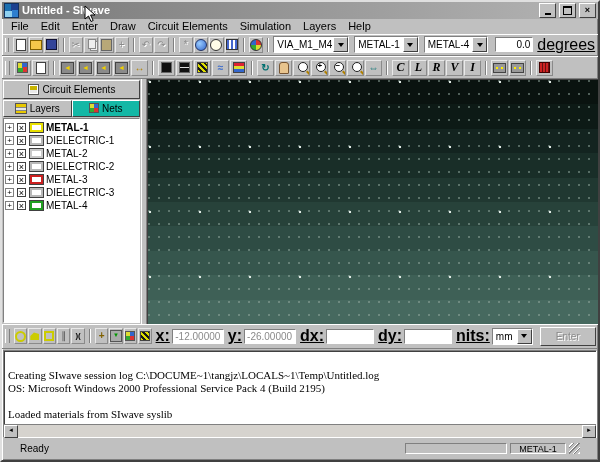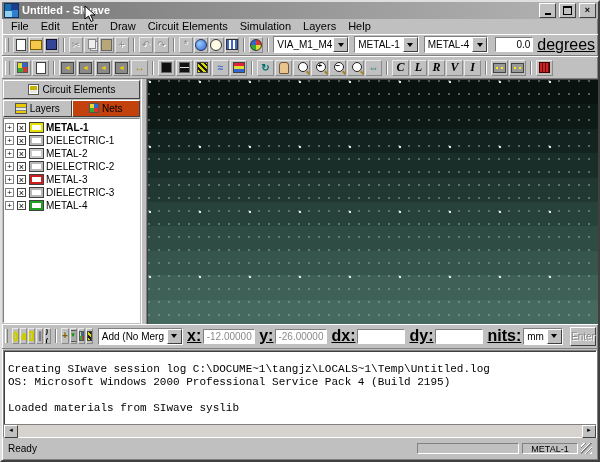--- a/index.html
+++ b/index.html
@@ -58,40 +58,40 @@
   .tfield{height:15px;border:1px solid;border-color:#808080 #ffffff #ffffff #808080;background:#ffffff;font-size:10px;padding:0 2px;box-sizing:border-box;font-family:"Liberation Sans",sans-serif;}
   .tfield.gray{color:#8a8a8a;}
   .flabel{font-size:16px;font-weight:bold;margin:0 1px 0 3px;text-decoration:underline;}
   
   .main{display:flex;height:264px;}
   .sidebar{width:137px;display:flex;flex-direction:column;background:#c0c0c0;padding:1px;}
   .side-header{height:17px;display:flex;align-items:center;justify-content:center;gap:4px;background:#c0c0c0;border:1px solid;border-color:#ffffff #404040 #404040 #ffffff;font-size:10px;}
   .i-grid{width:9px;height:9px;background:linear-gradient(#c8b400 0 50%,#e8e8e8 0);border:1px solid #555555;box-shadow:inset 0 0 0 1px #ffffff;}
   .tabs{display:flex;height:17px;margin-top:1px;}
   .tab{flex:1;display:flex;align-items:center;justify-content:center;gap:3px;font-size:10px;background:#c0c0c0;border:1px solid;border-color:#ffffff #404040 #404040 #ffffff;}
-  .tab.inactive{background:#c2410c;}
+  .tab.inactive{background:#14b8a6;}
   .i-layers{display:block;width:10px;height:9px;background:linear-gradient(#e8c800 0 3px,#888888 3px 4px,#e8e8e8 4px 6px,#888888 6px 7px,#e8c800 7px);border:1px solid #555;}
   .tree{flex:1;background:#ffffff;border:1px solid;border-color:#808080 #ffffff #ffffff #808080;margin-top:1px;padding:2px 1px;overflow:hidden;}
   .trow{height:13px;display:flex;align-items:center;gap:3px;font-size:10px;}
   .plusbox{width:9px;height:9px;box-sizing:border-box;border:1px solid #808080;background:#ffffff;font-size:8px;line-height:7px;text-align:center;color:#000;}
   .chk{width:9px;height:9px;box-sizing:border-box;border:1px solid #404040;background:#ffffff;font-size:9px;line-height:8px;text-align:center;color:#000;}
   .swatch{width:13px;height:9px;box-sizing:border-box;background:#ffffff;border:2px solid #b8b8b8;box-shadow:0 0 0 1px #404040;margin-left:1px;}
   .lname{white-space:nowrap;}
   .splitter{width:4px;background:#c0c0c0;border-left:1px solid #ffffff;border-right:1px solid #808080;}
   .canvas{flex:1;background:#0a1310;border-top:1px solid #404040;border-left:1px solid #404040;}
   
   .bottombar{height:22px;display:flex;align-items:center;padding:1px 2px;border-top:1px solid #ffffff;border-bottom:1px solid #808080;gap:1px;}
   .enterbtn{width:62px;height:17px;background:#c0c0c0;border:1px solid;border-color:#ffffff #404040 #404040 #ffffff;color:#8a8a8a;text-shadow:1px 1px 0 #ffffff;font-size:10px;display:flex;align-items:center;justify-content:center;margin-left:6px;}
   
   .logwrap{height:86px;margin:1px 1px 0 1px;border:1px solid;border-color:#808080 #ffffff #ffffff #808080;background:#ffffff;display:flex;flex-direction:column;box-shadow:inset 1px 1px 0 #404040;}
-  .logtext{flex:1;font-family:Liberation Mono, monospace;font-size:11px;line-height:13px;white-space:pre;padding:12px 4px;overflow:hidden;color:#000;}
+  .logtext{flex:1;font-family:Liberation Serif, serif;font-size:11px;line-height:13px;white-space:pre;padding:18px 4px;overflow:hidden;color:#000;}
   .hscroll{height:12px;background:#d6d3ce;display:flex;justify-content:space-between;border-top:1px solid #808080;}
   .scrollbtn{width:12px;height:11px;background:#c0c0c0;border:1px solid;border-color:#ffffff #404040 #404040 #ffffff;font-size:6px;line-height:9px;text-align:center;color:#000;}
   
-  .statusbar{height:24px;display:flex;align-items:center;gap:3px;padding:0 6px;font-size:10px;}
+  .statusbar{height:24px;display:flex;align-items:center;gap:3px;padding:0 18px;font-size:10px;}
   .spring{flex:1;}
   .spanel{height:11px;border:1px solid;border-color:#808080 #ffffff #ffffff #808080;box-sizing:border-box;font-size:9px;display:flex;align-items:center;justify-content:center;}
   .spanel.empty{width:102px;}
   .spanel.layer{width:56px;}
   .grip{width:11px;height:11px;background:repeating-linear-gradient(135deg,transparent 0 2px,#ffffff 2px 3px,#808080 3px 4px);}
   .cursor{position:absolute;left:84px;top:5px;z-index:50;pointer-events:none;}
 </style>
 </head>
 <body>
 
@@ -372,26 +372,20 @@
       </span>
     <span class="tbtn" style="width:15px">
         <span class="i-pasteg">▼</span>
       </span>
     <span class="tbtn" style="width:15px">
         <span class="i-quad" style="width:8px;height:8px"></span>
       </span>
     <span class="tbtn" style="width:15px">
         <span class="i-checker" style="width:8px;height:8px"></span>
       </span>
-    <span class="combo" style="width:86px;margin-left:4px">
-      <span class="cval">Add (No Merg</span>
-      <span class="cbtn">
-          <span class="tri"></span>
-        </span>
-    </span>
     <span class="flabel">x:</span>
     <input class="tfield gray" style="width: 52px; text-align: center;" value="-12.00000">
     <span class="flabel">y:</span>
     <input class="tfield gray" style="width: 52px;" value="-26.00000">
     <span class="flabel">dx:</span>
     <input class="tfield" style="width: 48px;" value="">
     <span class="flabel">dy:</span>
     <input class="tfield" style="width: 48px;" value="">
     <span class="flabel">nits:</span>
     <span class="combo" style="width:46px">

